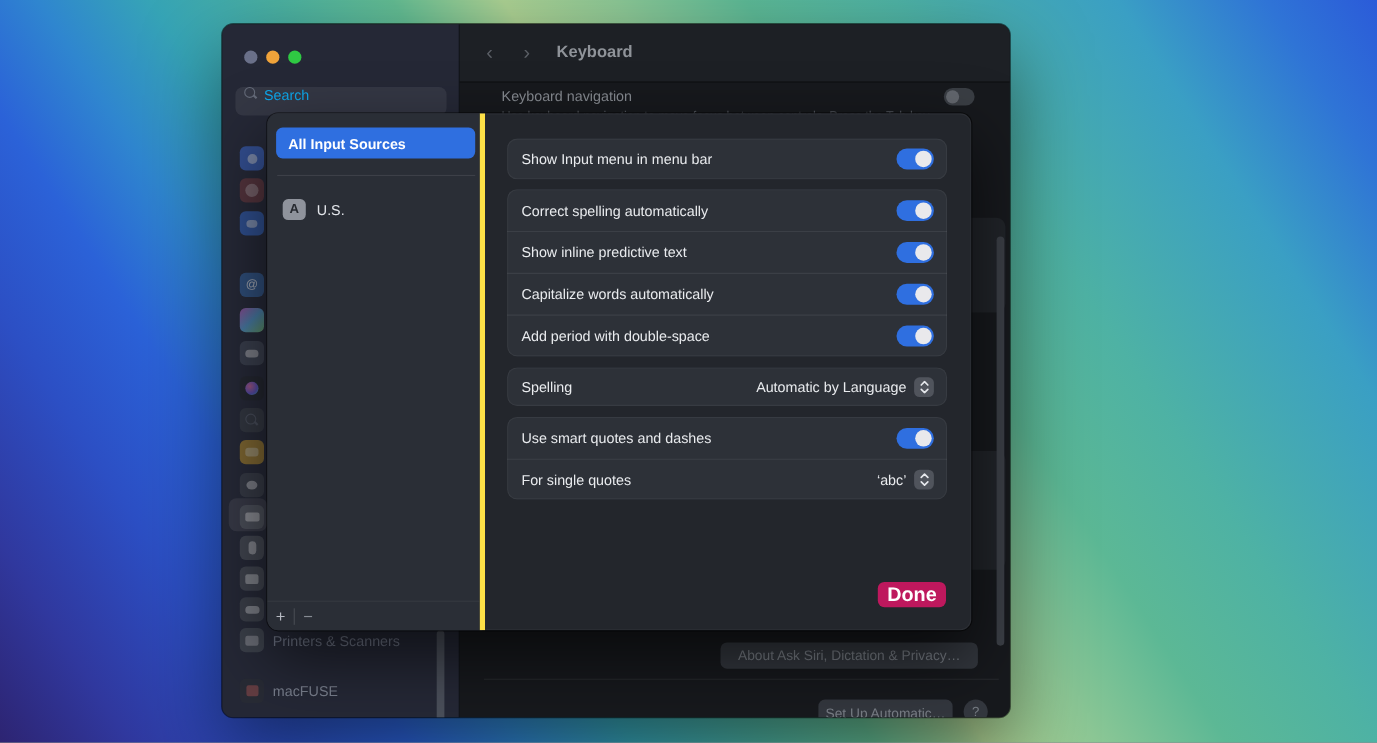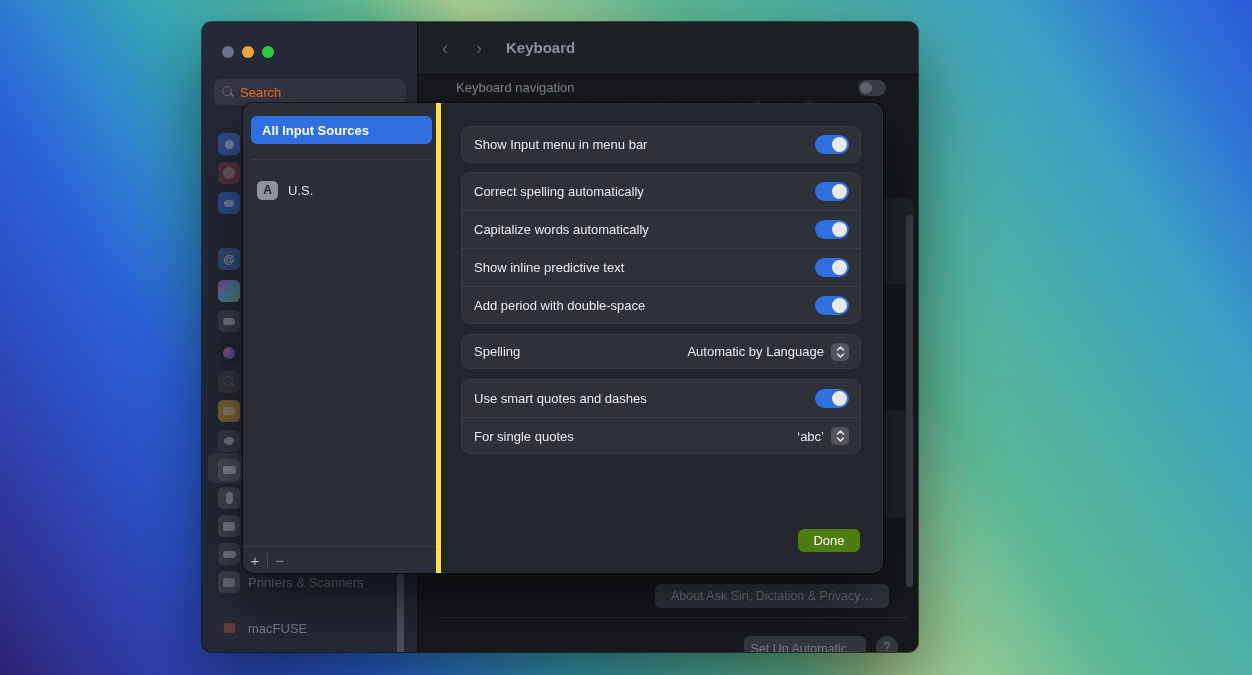--- a/index.html
+++ b/index.html
@@ -18,22 +18,22 @@
     box-shadow:0 30px 70px rgba(0,0,0,.5), 0 0 0 1px rgba(0,0,0,.55);
   }
   
   .sidebar { position:absolute; left:0; top:0; width:216px; height:100%;
     background:#252836; border-right:1px solid rgba(0,0,0,.55); }
   .tl { position:absolute; top:24px; width:12px; height:12px; border-radius:50%; }
   .tl.c1 { left:20px; background:#6a7089; }
   .tl.c2 { left:40px; background:#f0a33a; }
   .tl.c3 { left:60px; background:#2fc943; }
   .searchbox { position:absolute; left:12px; top:57px; width:192px; height:26px;
-    border-radius:7px; background:rgba(255,255,255,.07); color:#f97316;
-    font-size:13px; display:flex; align-items:center; gap:6px; padding:0 8px; }
+    border-radius:7px; background:rgba(255,255,255,.07); color:#0ea5e9;
+    font-size:13px; display:flex; align-items:flex-start; gap:6px; padding:0 8px; }
   .sb-icon { position:relative; width:12px; height:12px; flex:0 0 auto; }
   .sb-icon::before { content:""; position:absolute; left:0; top:0; width:8px; height:8px;
     border:1.5px solid #646a78; border-radius:50%; }
   .sb-icon::after { content:""; position:absolute; left:8px; top:8px; width:4px; height:1.5px;
     background:#646a78; transform:rotate(45deg); }
   .side-ico { position:absolute; left:16px; width:22px; height:22px; border-radius:5.5px;
     opacity:.62; display:flex; align-items:center; justify-content:center;
     color:rgba(255,255,255,.85); font-size:11px; }
   .glyph { width:12px; height:12px; border-radius:3px; background:rgba(255,255,255,.55); }
   .glyph.round { border-radius:50%; }
@@ -96,21 +96,21 @@
   .srow + .srow { border-top:1px solid rgba(255,255,255,.07); }
   .srow .lbl { flex:1; color:#e9ebee; font-size:13px; }
   .srow .val { color:#e9ebee; font-size:13px; margin-right:7px; }
   .toggle.md { width:34px; height:19px; }
   .toggle.md .knob { width:15px; height:15px; }
   .toggle.on { background:#2f6fe0; }
   .toggle.on .knob { right:2px; background:#e9e9ec; }
   .stepper { width:18px; height:18px; border-radius:5px; background:#50545c; flex:0 0 auto;
     display:flex; align-items:center; justify-content:center; }
   .done-btn { position:absolute; left:357px; top:426px; width:62px; height:23px; border-radius:6px;
-    background:#4d7c0f; color:#fff; font-size:13px; font-weight:normal;
+    background:#be185d; color:#fff; font-size:18px; font-weight:bold;
     display:flex; align-items:center; justify-content:center; }
 </style>
 </head>
 <body>
 
 <div class="window">
 
   <div class="sidebar">
     <span class="tl c1"></span>
     <span class="tl c2"></span>
@@ -226,27 +226,27 @@
       </div>
 
       <div class="card" style="top:69px;">
         <div class="srow">
           <span class="lbl">Correct spelling automatically</span>
           <span class="toggle md on">
               <span class="knob"></span>
             </span>
         </div>
         <div class="srow">
+          <span class="lbl">Show inline predictive text</span>
+          <span class="toggle md on">
+              <span class="knob"></span>
+            </span>
+        </div>
+        <div class="srow">
           <span class="lbl">Capitalize words automatically</span>
-          <span class="toggle md on">
-              <span class="knob"></span>
-            </span>
-        </div>
-        <div class="srow">
-          <span class="lbl">Show inline predictive text</span>
           <span class="toggle md on">
               <span class="knob"></span>
             </span>
         </div>
         <div class="srow">
           <span class="lbl">Add period with double-space</span>
           <span class="toggle md on">
               <span class="knob"></span>
             </span>
         </div>

